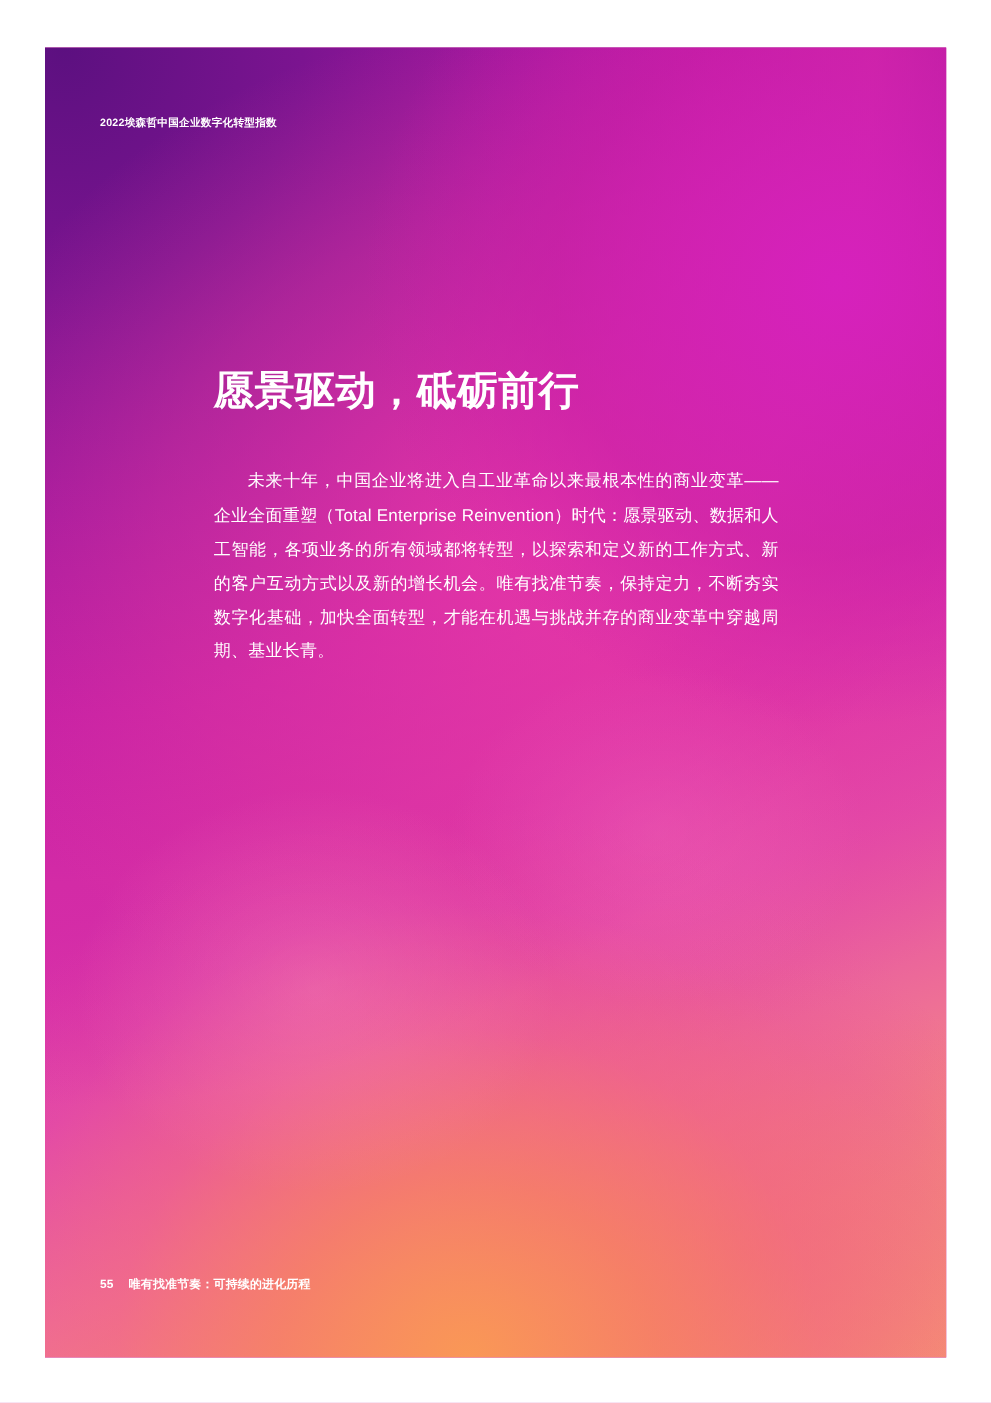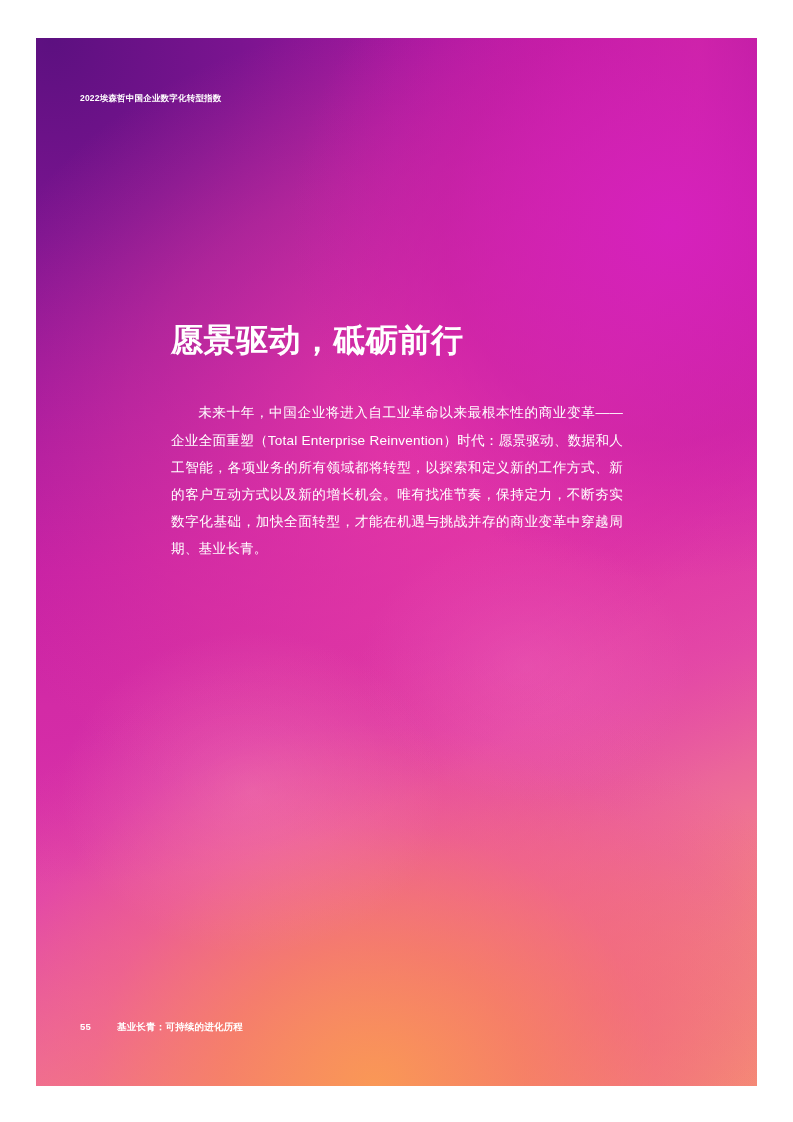--- a/index.html
+++ b/index.html
@@ -68,21 +68,20 @@
     letter-spacing: 0.2px;
     color: #ffffff;
     white-space: nowrap;
   }
 
   .content {
     position: absolute;
     left: 135px;
     top: 255px;
     width: 452px;
-    margin-top: 28px;
   }
 
   .headline {
     font-size: 32px;
     font-weight: 800;
     letter-spacing: 0.5px;
     color: #ffffff;
     line-height: 1.2;
     margin: 0 0 40px 0;
   }
@@ -98,21 +97,21 @@
     font-weight: 500;
   }
   .para:last-child { margin-bottom: 0; }
 
   .footer {
     position: absolute;
     left: 44px;
     bottom: 52px;
     display: flex;
     align-items: baseline;
-    gap: 26px;
+    gap: 12px;
     color: #ffffff;
   }
   .footer .pagenum {
     font-size: 9.5px;
     font-weight: 800;
     letter-spacing: 0.2px;
   }
   .footer .footer-title {
     font-size: 9.5px;
     font-weight: 800;
@@ -134,16 +133,16 @@
 
     <div class="content">
       <h1 class="headline">愿景驱动，砥砺前行</h1>
 
 
       <p class="para">未来十年，中国企业将进入自工业革命以来最根本性的商业变革——企业全面重塑（Total Enterprise Reinvention）时代：愿景驱动、数据和人工智能，各项业务的所有领域都将转型，以探索和定义新的工作方式、新的客户互动方式以及新的增长机会。唯有找准节奏，保持定力，不断夯实数字化基础，加快全面转型，才能在机遇与挑战并存的商业变革中穿越周期、基业长青。</p>
     </div>
 
     <div class="footer">
       <span class="pagenum">55</span>
-      <span class="footer-title">基业长青：可持续的进化历程</span>
+      <span class="footer-title">唯有找准节奏：可持续的进化历程</span>
     </div>
   </div>
 </div>
 
 </body></html>

